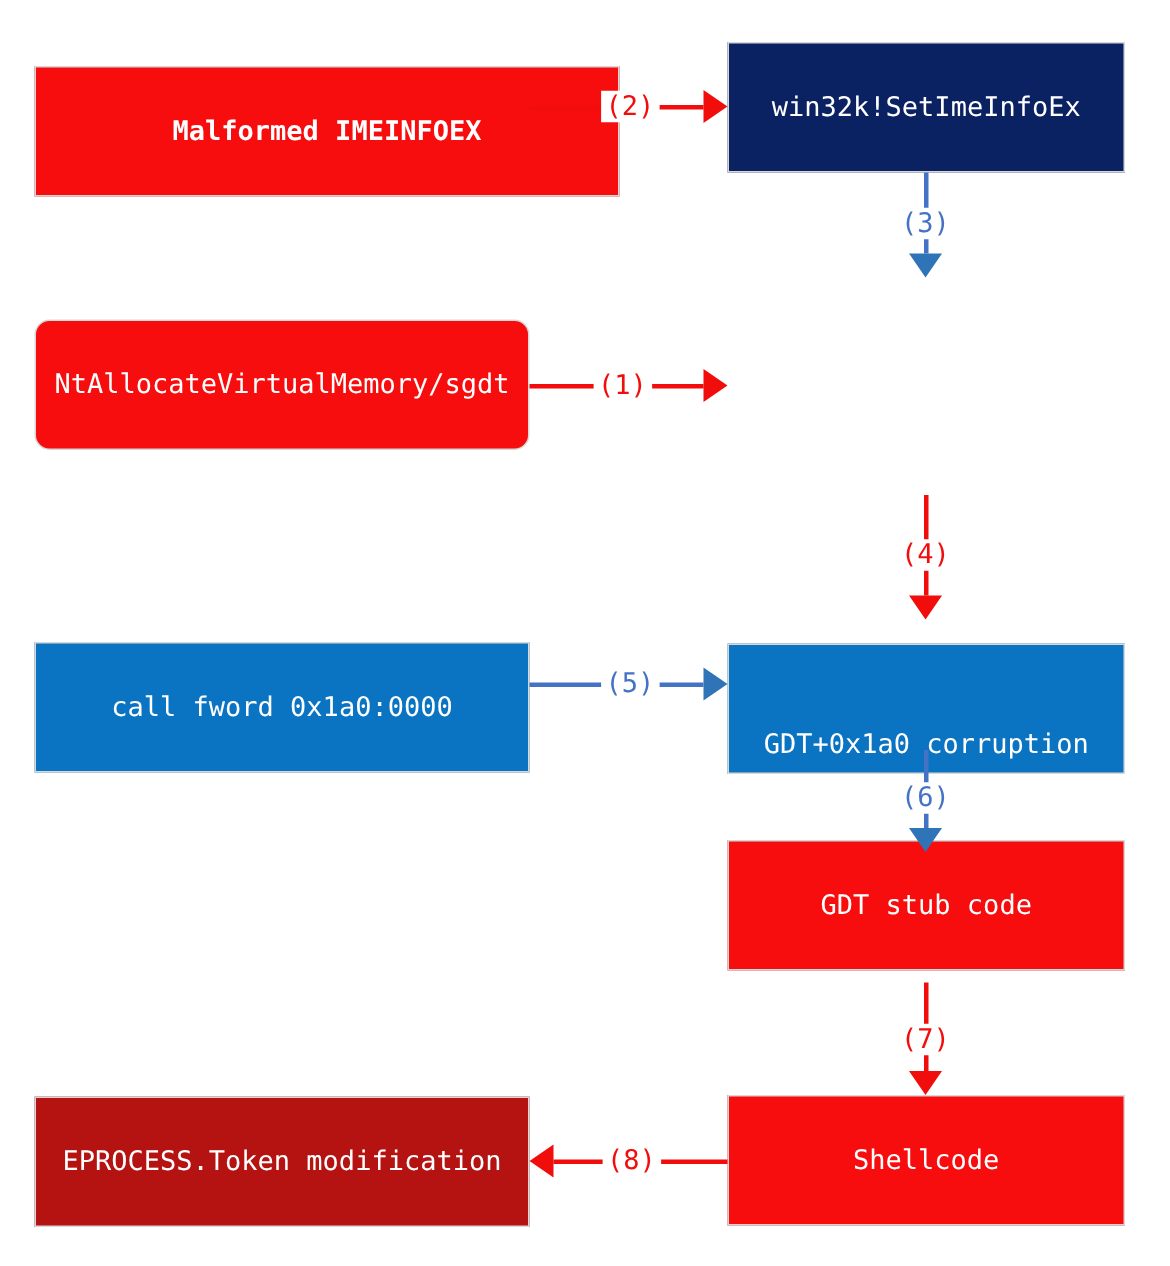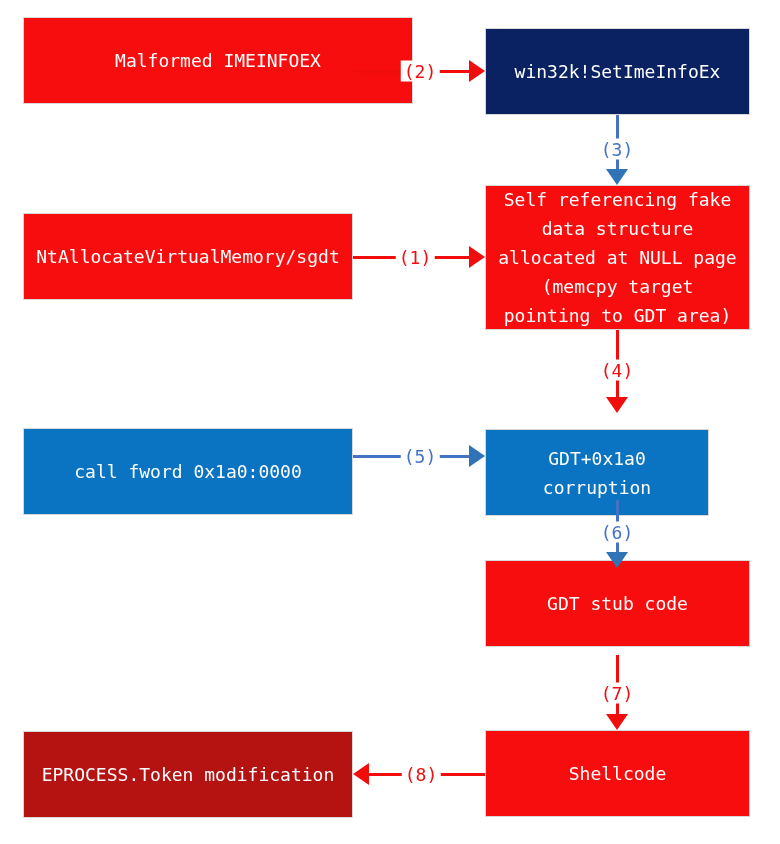--- a/index.html
+++ b/index.html
@@ -66,41 +66,38 @@
     white-space: nowrap;
   }
   .alabel.red  { color: #f20d0d; }
   .alabel.blue { color: #4472c4; }
 </style>
 </head>
 <body>
 
 <div class="canvas">
 
-  <div class="box red" style="left:23px; top:17px; width:390px; height:87px;">
+  <div class="box red" style="left:23px; top:44px; width:390px; height:87px;font-weight:bold;">
     <span>Malformed IMEINFOEX</span>
   </div>
 
   <div class="box navy" style="left:485px; top:28px; width:265px; height:87px;">
     <span>win32k!SetImeInfoEx</span>
   </div>
 
-  <div class="box red" style="left:23px; top:213px; width:330px; height:87px;">
+  <div class="box red" style="left:23px; top:213px; width:330px; height:87px;border-radius:10px;">
     <span>NtAllocateVirtualMemory/sgdt</span>
   </div>
 
-  <div class="box red" style="left:485px; top:185px; width:265px; height:145px;">
-    <span>Self referencing fake data structure allocated at NULL page (memcpy target pointing to GDT area)</span>
-  </div>
 
   <div class="box blue" style="left:23px; top:412px; width:330px; height:87px;">
     <span>call fword 0x1a0:0000</span>
   </div>
 
-  <div class="box blue" style="left:485px; top:413px; width:224px; height:87px;">
+  <div class="box blue" style="left:485px; top:413px; width:265px; height:87px;align-items:flex-end;">
     <span>GDT+0x1a0 corruption</span>
   </div>
 
   <div class="box red" style="left:485px; top:560px; width:265px; height:87px;">
     <span>GDT stub code</span>
   </div>
 
   <div class="box darkred" style="left:23px; top:731px; width:330px; height:87px;">
     <span>EPROCESS.Token modification</span>
   </div>

